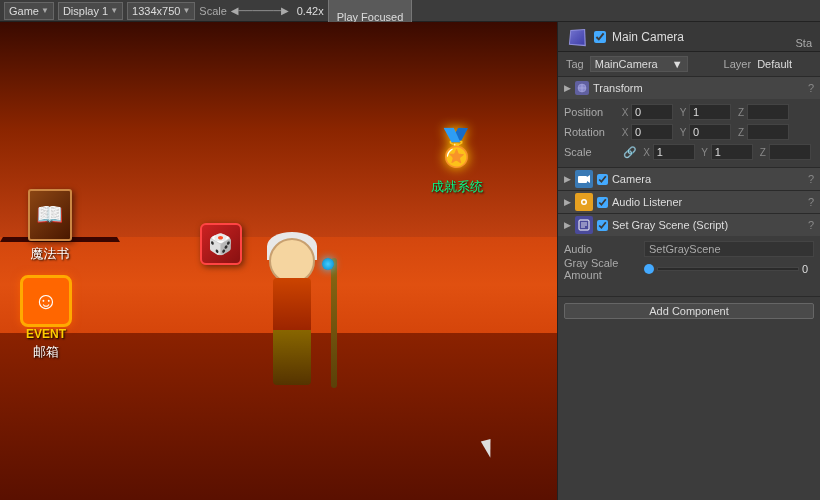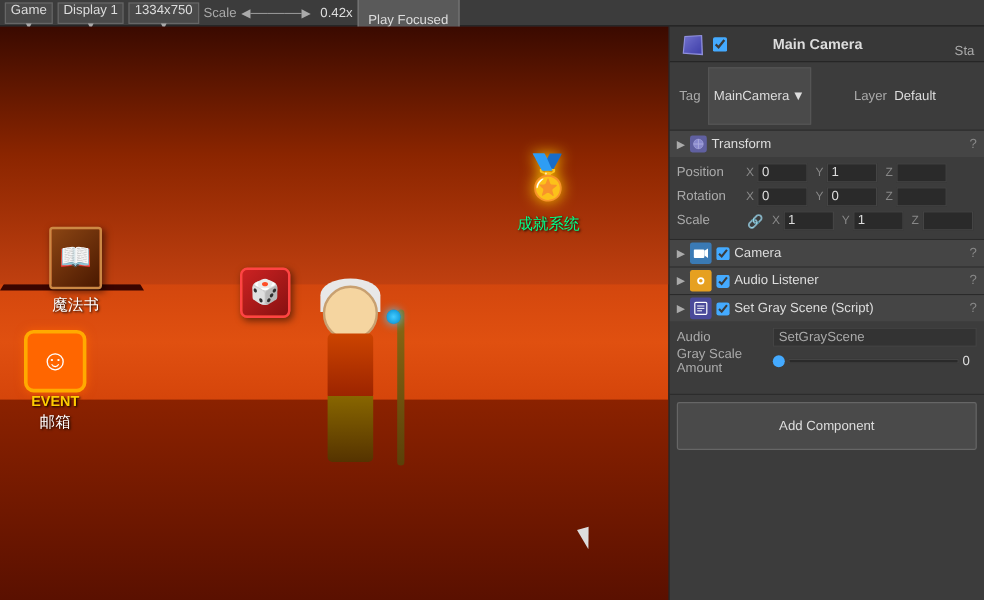--- a/index.html
+++ b/index.html
@@ -29,21 +29,20 @@
       background: #4a4a4a;
       border: 1px solid #666;
       color: #ddd;
       font-size: 11px;
       height: 18px;
       padding: 0 4px;
       display: flex;
       align-items: center;
       gap: 2px;
       cursor: pointer;
-      flex-direction: column;
     }
     .toolbar-dropdown span.arrow { font-size: 8px; color: #aaa; }
     .toolbar-label { color: #aaa; font-size: 11px; }
     .toolbar-value { color: #ddd; font-size: 11px; margin-left: 4px; }
     .play-focused-btn {
       background: #5a5a5a;
       border: 1px solid #777;
       color: #ddd;
       font-size: 11px;
       height: 27px;
@@ -109,21 +108,21 @@
       border-left: 60px solid transparent;
       border-right: 60px solid transparent;
       border-bottom: 100px solid #3a0500;
       bottom: 25%;
     }
 
     
     .game-ui-book {
       position: absolute;
       top: 35%;
-      left: 41px;
+      left: 28px;
       text-align: center;
       color: #fff;
       font-size: 13px;
     }
     .book-icon {
       width: 44px;
       height: 52px;
       background: linear-gradient(135deg, #8B4513 0%, #6B2F0A 50%, #4a1800 100%);
       border: 2px solid #cc8844;
       border-radius: 3px;
@@ -303,44 +302,43 @@
       display: flex;
       align-items: center;
       padding: 0 8px;
       gap: 6px;
       border-bottom: 1px solid #222;
       flex-shrink: 0;
     }
     .inspector-title {
       color: #ddd;
       font-size: 12px;
-      font-weight: bold;
+      font-weight: normal;
       flex: 1;
-      margin-left: 32px;
     }
     .inspector-checkbox {
       width: 12px; height: 12px;
       accent-color: #4af;
     }
     .inspector-tag-row {
       display: flex;
       align-items: center;
       padding: 4px 8px;
       gap: 6px;
       background: #3c3c3c;
       border-bottom: 1px solid #2a2a2a;
     }
     .tag-label { color: #aaa; font-size: 11px; }
     .tag-dropdown {
       background: #4a4a4a;
       border: 1px solid #555;
       color: #ddd;
       font-size: 11px;
-      padding: 17px 4px;
-      display: flex; align-items: center; gap: 2px;
+      padding: 1px 4px;
+      display: flex; align-items: center; gap: 14px;
       cursor: pointer;
     }
     .layer-label { color: #aaa; font-size: 11px; margin-left: 5px; padding-left: 25px; }
     .layer-value { color: #ddd; font-size: 11px; }
 
     
     .component-section {
       border-bottom: 1px solid #2a2a2a;
       flex-shrink: 0;
     }
@@ -451,21 +449,21 @@
     }
     .gray-value { color: #ddd; font-size: 11px; width: 12px; }
 
     
     .add-component-btn {
       margin: 6px 6px;
       background: #4a4a4a;
       border: 1px solid #666;
       color: #ddd;
       font-size: 11px;
-      height: 40px;
+      height: 16px;
       display: flex;
       align-items: center;
       justify-content: center;
       cursor: pointer;
       border-radius: 2px;
     }
 
     
     .inspector-panel::-webkit-scrollbar { width: 6px; }
     .inspector-panel::-webkit-scrollbar-track { background: #333; }

